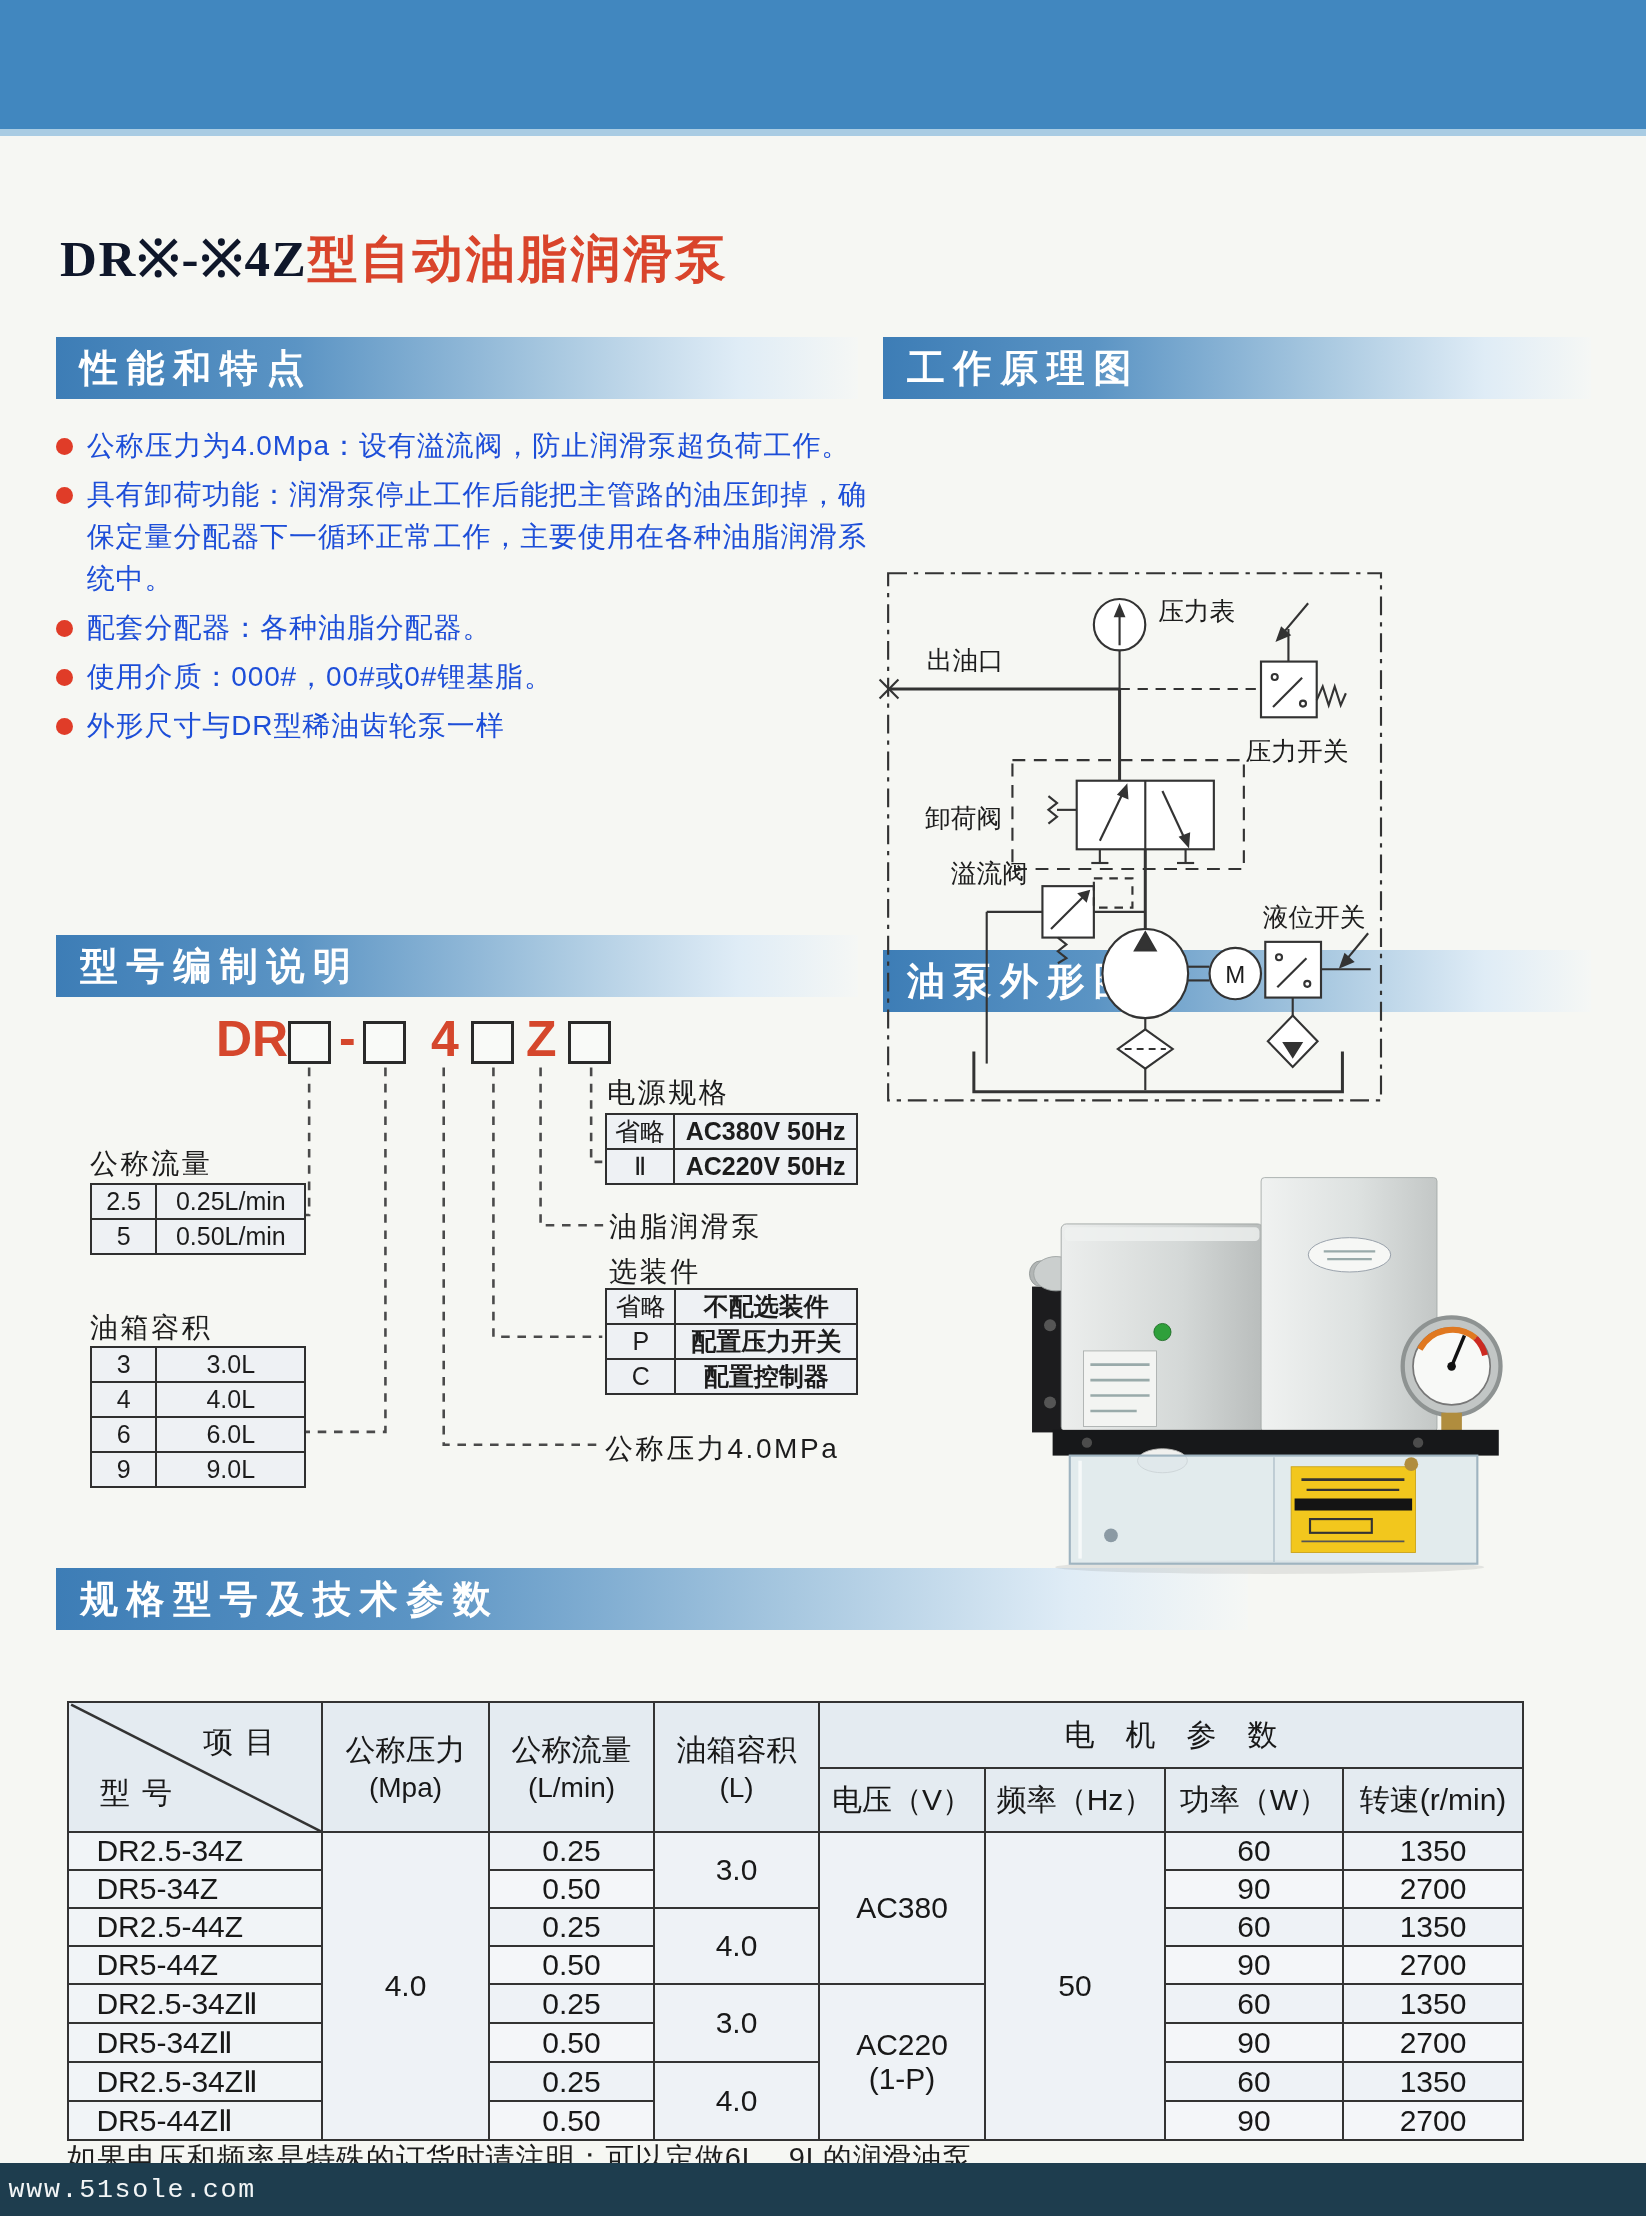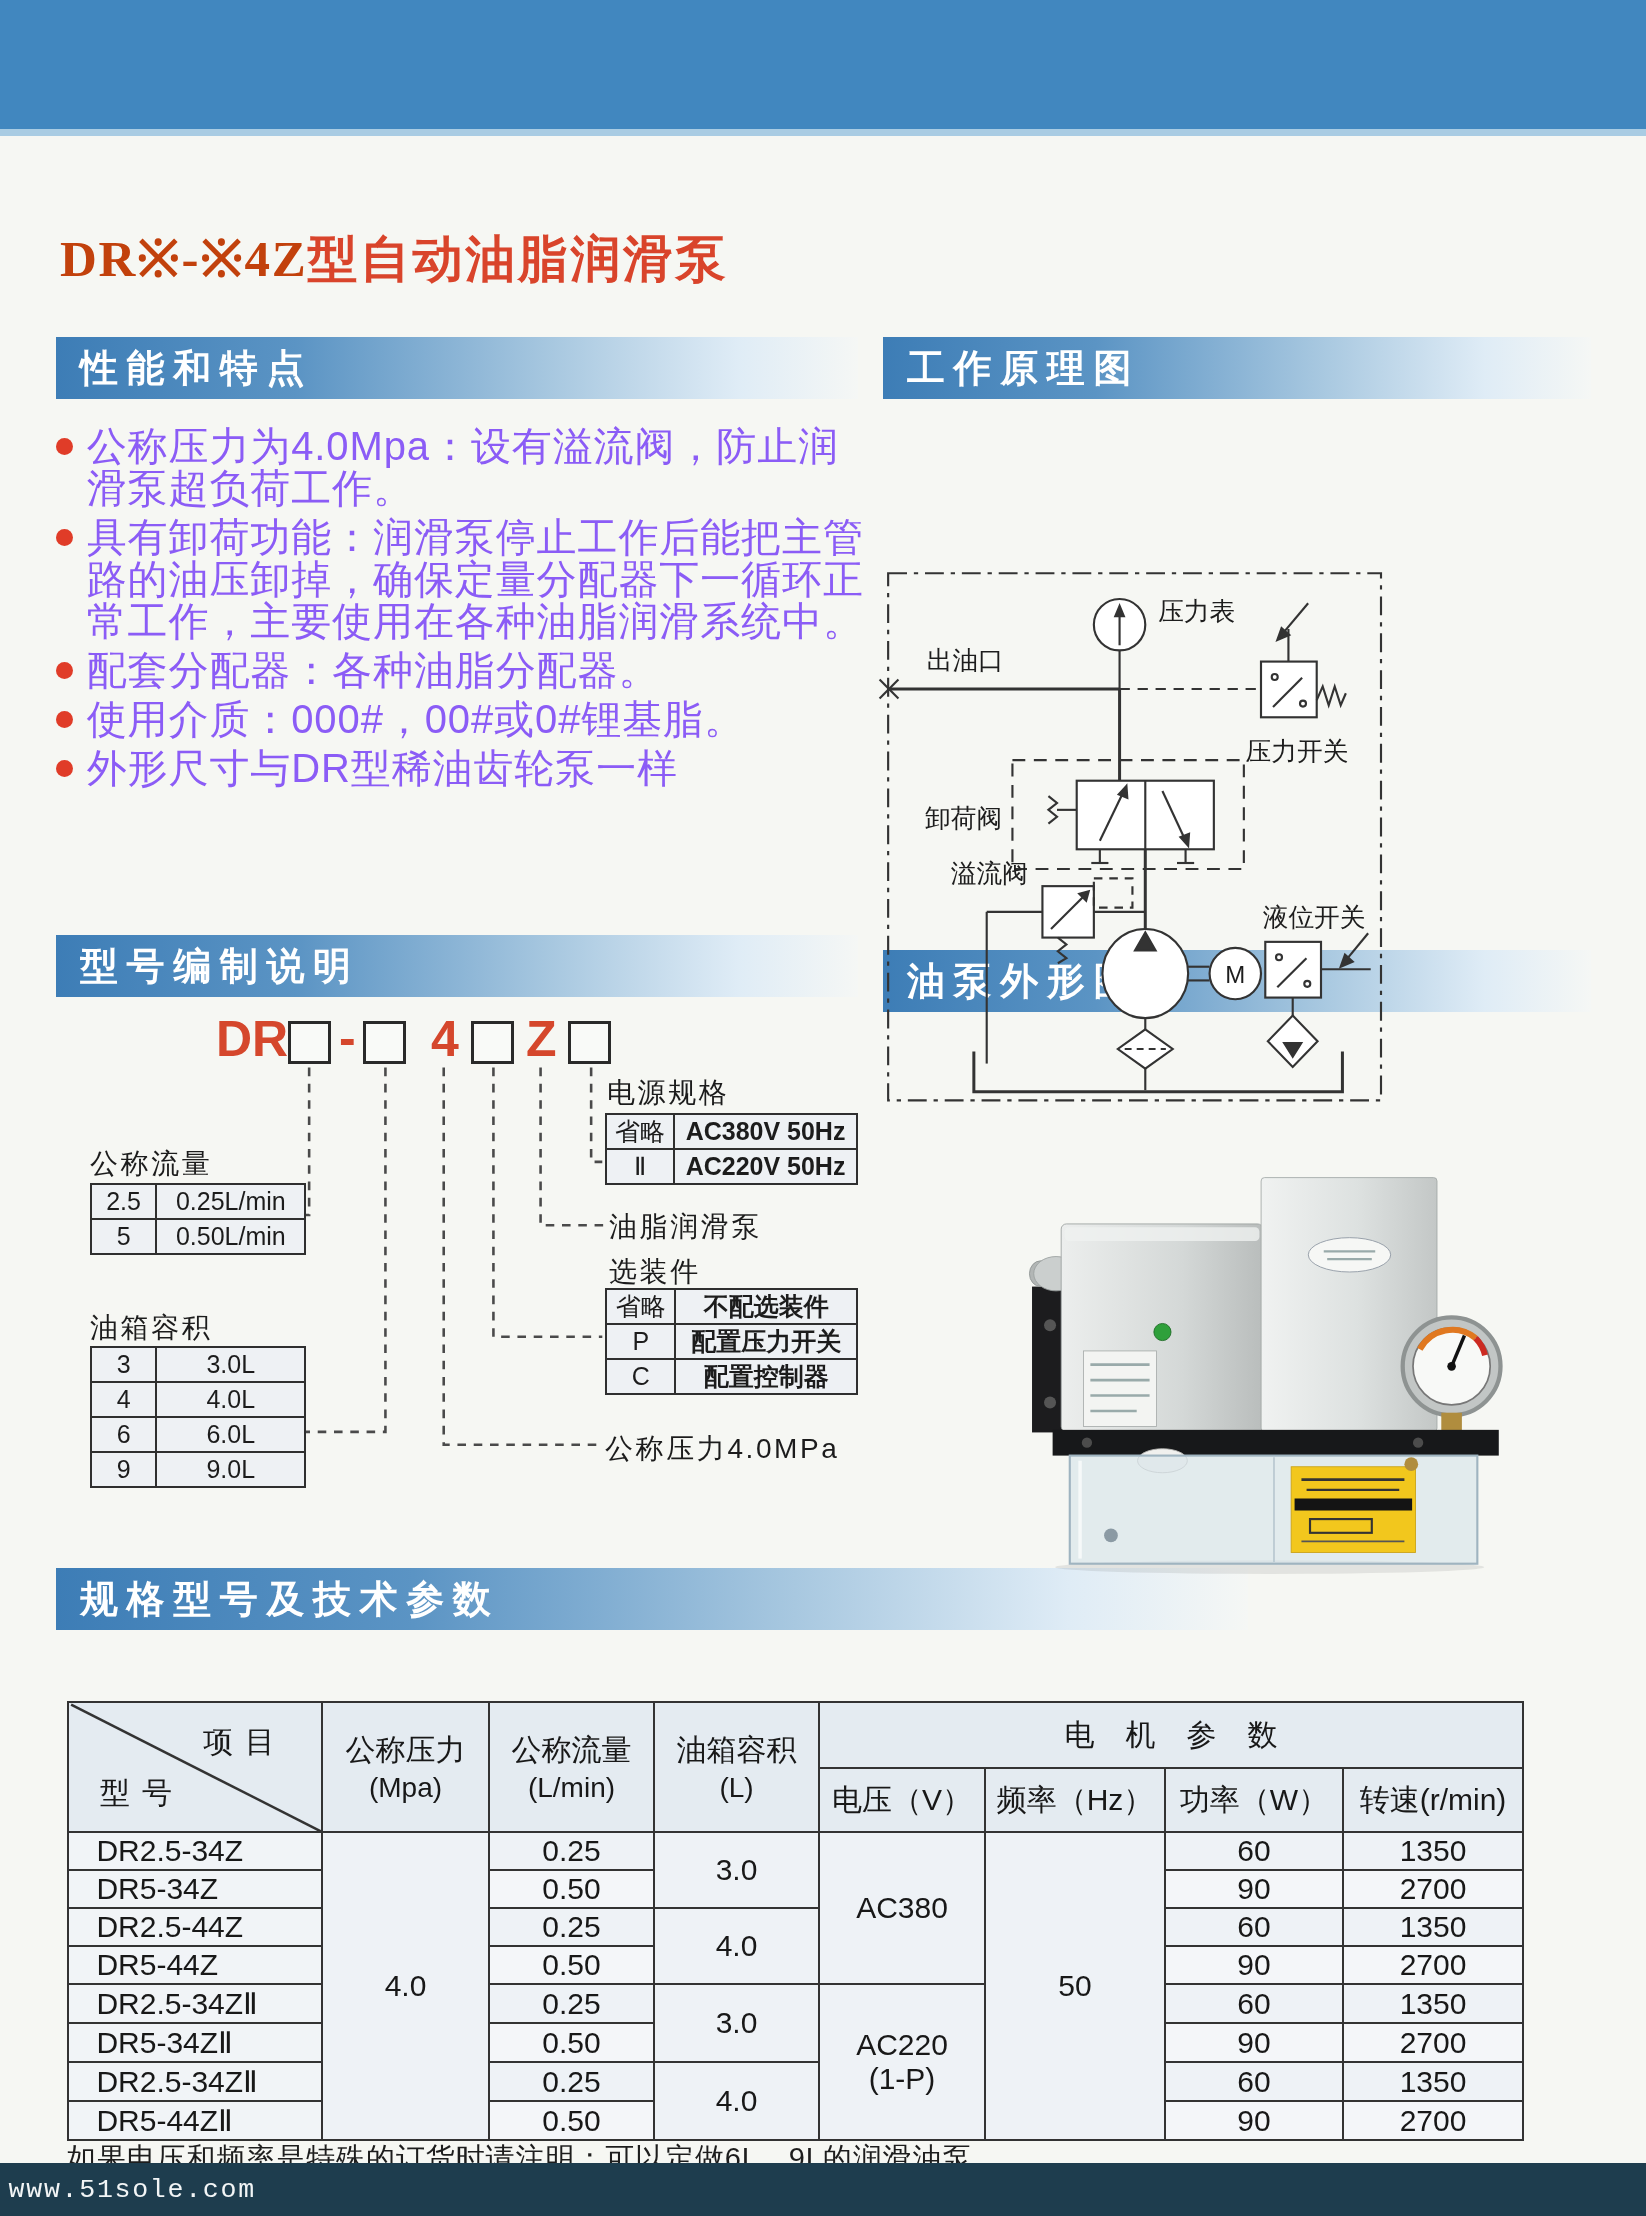--- a/index.html
+++ b/index.html
@@ -5,36 +5,36 @@
   html,body{margin:0;padding:0;}
   body{width:1647px;height:2216px;background:#eef0ec;font-family:"Liberation Sans",sans-serif;-webkit-font-smoothing:antialiased;}
   #page{position:relative;width:1647px;height:2216px;background:#f6f7f3;overflow:hidden;}
 
   .top-band{position:absolute;left:0;top:0;width:1647px;height:129px;background:#4187bf;}
   .top-band-strip{position:absolute;left:0;top:129px;width:1647px;height:6.9px;background:#a9cce3;}
   .bottom-band{position:absolute;left:0;top:2163px;width:1647px;height:53px;background:#1e3d4e;display:flex;align-items:center;}
   .watermark{color:#f2f5f6;font-family:"Liberation Mono",monospace;font-size:26.6px;padding-left:8.6px;letter-spacing:1.7px;}
 
   .page-title{position:absolute;left:60px;top:221px;white-space:nowrap;}
-  .page-title .latin{font-family:"Liberation Serif",serif;font-weight:700;font-size:51px;color:#c2410c;letter-spacing:1.7px;}
+  .page-title .latin{font-family:"Liberation Serif",serif;font-weight:700;font-size:51px;color:#0f172a;letter-spacing:1.7px;}
   .page-title .cn{font-family:"Liberation Sans",sans-serif;font-weight:800;font-size:50px;color:#d9442b;letter-spacing:2.6px;}
 
   .sec-hdr{position:absolute;height:62px;display:flex;align-items:center;padding-left:24px;box-sizing:border-box;
     background:linear-gradient(90deg,#3d7db6 0%,#5b94c4 30%,#a8c8e0 62%,#dfecf6 85%,rgba(242,247,251,0.25) 100%);
     color:#ffffff;font-size:38px;font-weight:700;letter-spacing:8.6px;}
   .hdr1{left:56px;top:337px;width:802px;}
   .hdr2{left:883px;top:337px;width:708px;}
   .hdr3{left:56px;top:935px;width:802px;}
   .hdr4{left:883px;top:950px;width:708px;}
   .hdr5{left:56px;top:1568px;width:1192px;}
 
   .features{position:absolute;left:56px;top:425px;width:811px;}
   .feat-item{display:flex;gap:13.7px;margin-bottom:6.9px;}
   .feat-bullet{flex:0 0 17px;width:17px;height:17px;border-radius:50%;background:#e03c28;margin-top:13px;}
-  .feat-text{font-size:40px;line-height:42px;color:#8b5cf6;letter-spacing:0.9px;}
+  .feat-text{font-size:28px;line-height:42px;color:#1d4ed8;letter-spacing:0.9px;}
 
   
   .model-sec{position:absolute;left:56px;top:999px;width:802px;height:570px;}
   .model-sec svg.leads{position:absolute;left:0;top:0;z-index:0;}
   .code-char{position:absolute;z-index:1;font-size:50px;font-weight:700;color:#d5472c;line-height:51px;}
   .code-box{position:absolute;z-index:1;width:43px;height:43px;border:3.4px solid #2a2a2a;background:rgba(255,255,255,0.4);box-sizing:border-box;}
   .mini-label{position:absolute;z-index:1;font-size:28px;color:#1c1c1c;letter-spacing:2.6px;white-space:nowrap;}
   table.mini{position:absolute;z-index:1;border-collapse:collapse;background:#eef1f4;}
   table.mini td{border:2.6px solid #2f2f2f;font-size:25px;color:#1c1c1c;text-align:center;padding:0 5.1px;height:33px;white-space:nowrap;}
   table.mini td.k{width:53px;}

